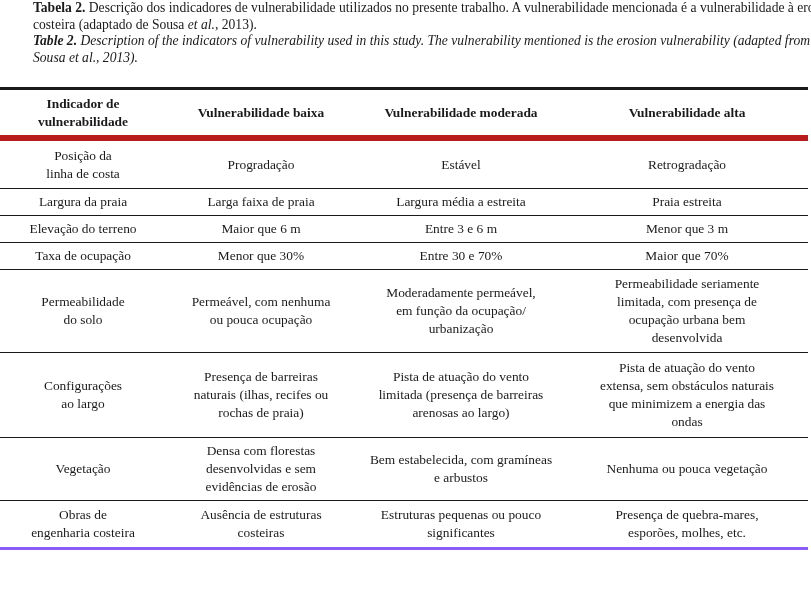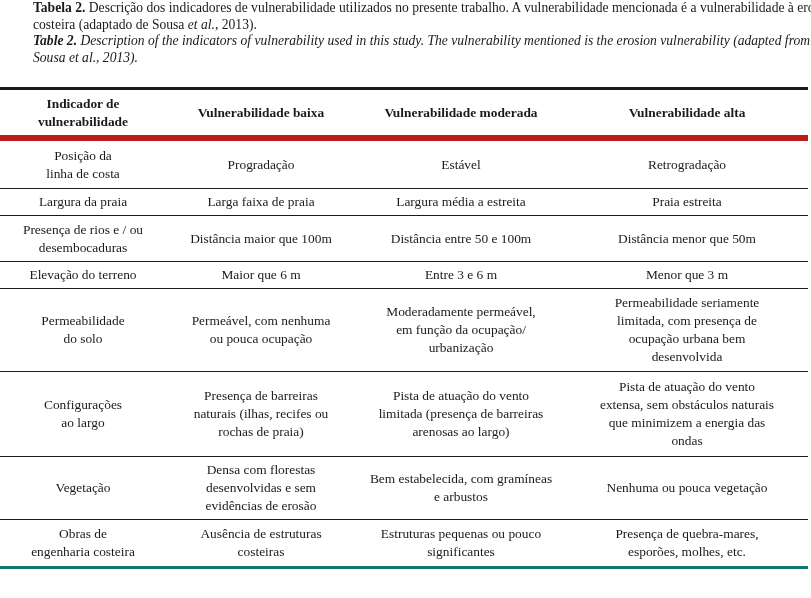--- a/index.html
+++ b/index.html
@@ -21,21 +21,21 @@
     border-collapse: collapse; table-layout: fixed;
     font-size: 13.4px; line-height: 18px;
   }
   col.c1 { width: 166px; }
   col.c2 { width: 190px; }
   col.c3 { width: 210px; }
   col.c4 { width: 242px; }
   thead tr { border-top: 3px solid #1a1a1a; border-bottom: 6px solid #b91c1c; }
   thead th { font-weight: bold; height: 45px; padding: 0 6px; text-align: center; vertical-align: middle; }
   tbody tr { border-bottom: 1px solid #1a1a1a; }
-  tbody tr:last-child { border-bottom: 3px solid #0f766e; }
+  tbody tr:last-child { border-bottom: 3px solid #8b5cf6; }
   tbody td { text-align: center; vertical-align: middle; padding: 0 6px; }
   tr.r0 td { height: 47px; }
   tr.r1 td { height: 26px; }
   tr.r2 td { height: 45px; }
   tr.r3 td { height: 26px; margin-left: 41px; }
   tr.r4 td { height: 26px; }
   tr.r5 td { height: 82px; }
   tr.r6 td { height: 84px; }
   tr.r7 td { height: 62px; }
   tr.r8 td { height: 46px; }
@@ -72,32 +72,31 @@
         <td class="cell">Progradação</td>
         <td class="cell">Estável</td>
         <td class="cell">Retrogradação</td>
       </tr>
       <tr class="r1">
         <td class="cell">Largura da praia</td>
         <td class="cell">Larga faixa de praia</td>
         <td class="cell">Largura média a estreita</td>
         <td class="cell">Praia estreita</td>
       </tr>
-      <tr class="r2">
-        <td class="cell">Presença de rios e / ou
-desembocaduras</td>
-        <td class="cell">Distância maior que 100m</td>
-        <td class="cell">Distância entre 50 e 100m</td>
-        <td class="cell">Distância menor que 50m</td>
-      </tr>
       <tr class="r3">
         <td class="cell">Elevação do terreno</td>
         <td class="cell">Maior que 6 m</td>
         <td class="cell">Entre 3 e 6 m</td>
         <td class="cell">Menor que 3 m</td>
+      </tr>
+      <tr class="r4">
+        <td class="cell">Taxa de ocupação</td>
+        <td class="cell">Menor que 30%</td>
+        <td class="cell">Entre 30 e 70%</td>
+        <td class="cell">Maior que 70%</td>
       </tr>
       <tr class="r5">
         <td class="cell">Permeabilidade
 do solo</td>
         <td class="cell">Permeável, com nenhuma
 ou pouca ocupação</td>
         <td class="cell">Moderadamente permeável,
 em função da ocupação/
 urbanização</td>
         <td class="cell">Permeabilidade seriamente

